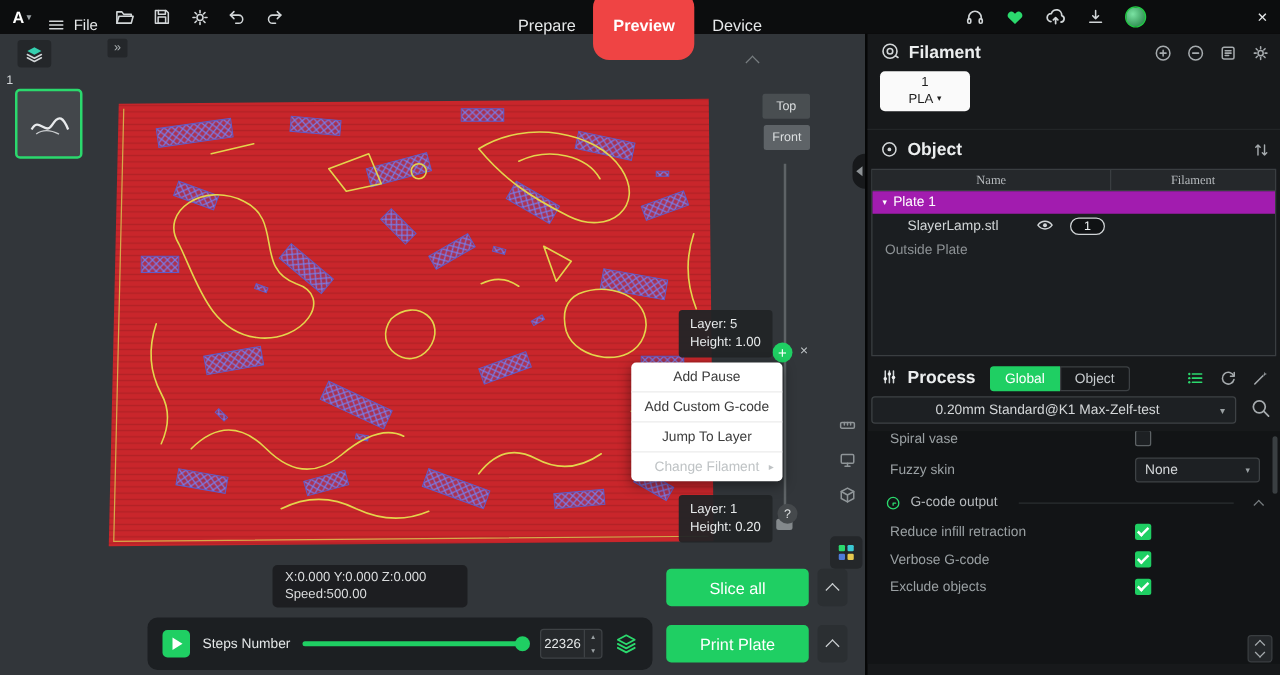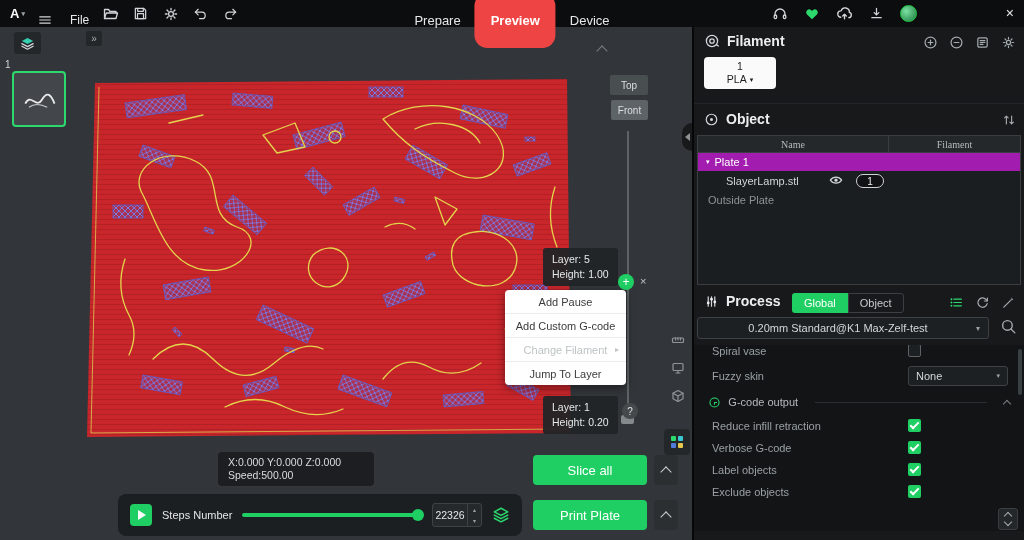--- a/index.html
+++ b/index.html
@@ -2,21 +2,21 @@
 <html><head>
 <meta charset="utf-8">
 <style>
   html,body{margin:0;padding:0;width:1024px;height:540px;overflow:hidden;background:#060707;
     font-family:"Liberation Sans", sans-serif;-webkit-user-select:none;}
   
   .topbar{position:absolute;left:0;top:0;width:1024px;height:27px;background:#0c0d0e;
     display:flex;align-items:center;padding:0 10px;gap:13px;box-sizing:border-box;z-index:60;}
   .logo{display:flex;align-items:center;gap:2px;color:#fff;font-weight:bold;font-size:13px;}
   .logo .lcaret{font-size:7px;color:#9aa0a3;}
-  .menu-file{display:flex;align-items:center;gap:18px;color:#e6e8e9;font-size:12px;margin-top:12px;}
+  .menu-file{display:flex;align-items:center;gap:7px;color:#e6e8e9;font-size:12px;margin-top:12px;}
   .tb-ic{width:17px;height:17px;display:flex;align-items:center;justify-content:center;}
   svg.ic{fill:none;stroke:#d2d6d8;stroke-width:1.3;stroke-linecap:round;stroke-linejoin:round;}
   svg.ic-dim{fill:none;stroke:#8f9598;stroke-width:1.2;stroke-linecap:round;stroke-linejoin:round;}
   svg.ic-grey{fill:none;stroke:#a6abae;stroke-width:1.3;stroke-linecap:round;stroke-linejoin:round;}
   svg.ic-green{fill:none;stroke:#2bd96d;stroke-width:1.3;stroke-linecap:round;stroke-linejoin:round;}
   .tabs{position:absolute;left:50%;top:0;transform:translateX(-50%);height:40px;display:flex;align-items:center;gap:14px;}
   .tab{color:#e6e8e9;font-size:13px;cursor:default;}
   .tab.active{background:#ef4444;color:#fff;padding:20px 16px;border-radius:13px;font-weight:bold;}
   .tb-right{position:absolute;right:10px;top:0;height:27px;display:flex;align-items:center;gap:15px;}
   .avatar{width:17px;height:17px;border-radius:50%;background:radial-gradient(circle at 35% 35%,#7ae2a2,#1d7a3f);
@@ -374,25 +374,25 @@
     <div>Height: 1.00</div>
   </div>
   <div class="tt lower">
     <div>Layer: 1</div>
     <div>Height: 0.20</div>
   </div>
 
   <div class="ctx-menu">
     <div class="ctx-item">Add Pause</div>
     <div class="ctx-item">Add Custom G-code</div>
+    <div class="ctx-item">Jump To Layer</div>
     <div class="ctx-item disabled">
       <span>Change Filament</span>
       <span class="ctx-sub">▸</span>
     </div>
-    <div class="ctx-item">Jump To Layer</div>
   </div>
 
   <div class="help-badge">?</div>
 
   <div class="strip-btn" style="top:303px;">
     <svg class="ic-dim" width="16" height="16" viewBox="0 0 16 16">
         <rect x="2.5" y="6" width="11" height="4.5" rx="1"></rect>
         <path d="M5.5 6v2M8 6v2M10.5 6v2"></path>
       </svg>
   </div>
@@ -597,24 +597,20 @@
     </div>
     <div class="check-row">
       <span>Reduce infill retraction</span>
       <span class="checkbox on"></span>
     </div>
     <div class="check-row">
       <span>Verbose G-code</span>
       <span class="checkbox on"></span>
     </div>
     <div class="check-row">
-      <span>Label objects</span>
-      <span class="checkbox on"></span>
-    </div>
-    <div class="check-row">
       <span>Exclude objects</span>
       <span class="checkbox on"></span>
     </div>
     <div class="scroll-thumb"></div>
   </div>
 
   <div class="expand-corner">
     <span class="chev tiny up"></span>
     <span class="chev tiny down"></span>
   </div>

